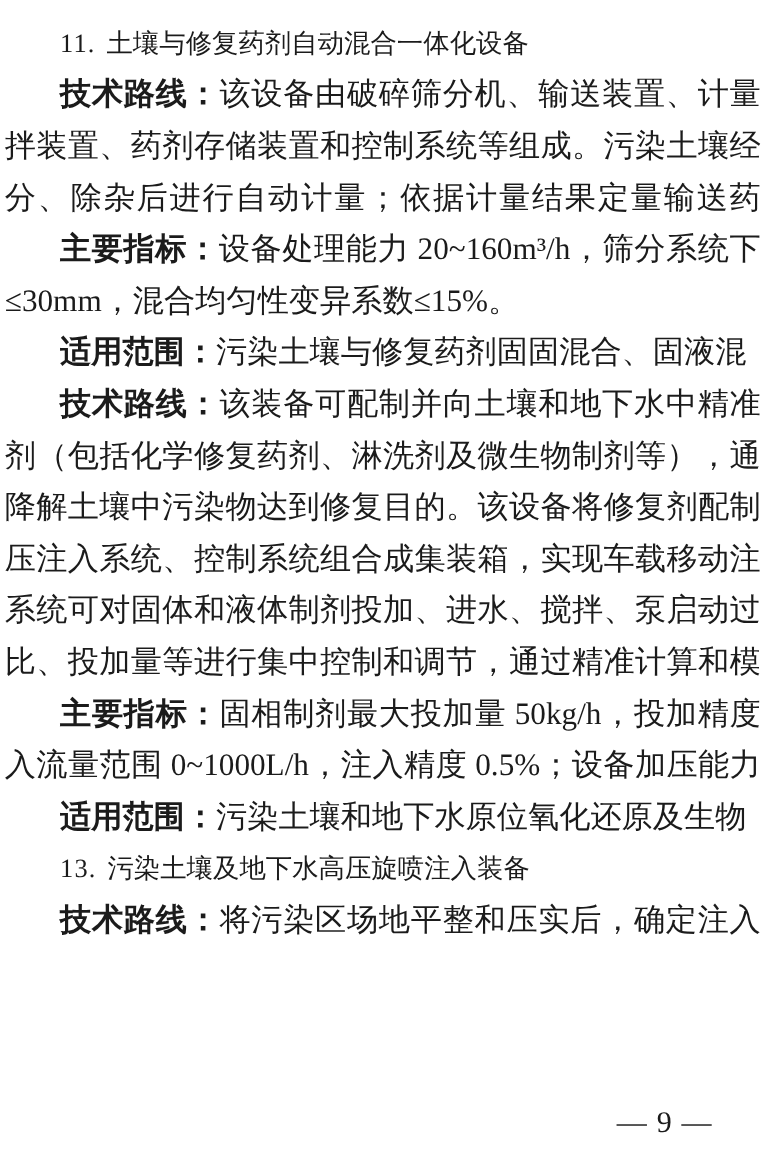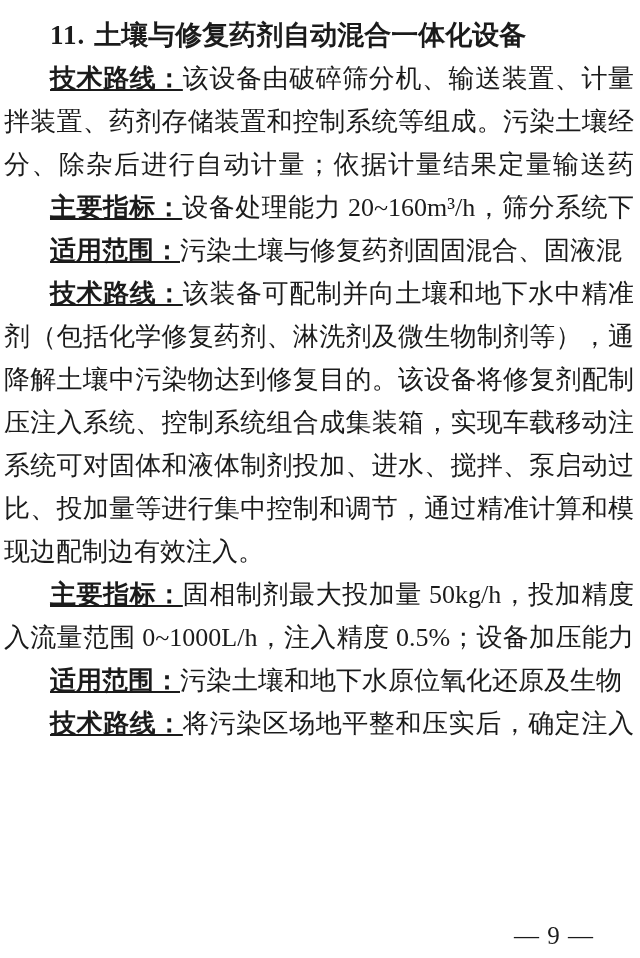--- a/index.html
+++ b/index.html
@@ -23,26 +23,26 @@
     overflow: hidden;
   }
   
   .j {
     text-align: justify;
     text-align-last: justify;
   }
   
   .indent { text-indent: 46px; }
   .heading {
-    font-weight: 700;
+    font-weight: 400;
     padding-left: 46px;
-    font-size: 27px;
+    font-size: 22px;
   }
   .heading .num { margin-right: 9px; letter-spacing: 1px; }
-  .label { font-weight: 700; text-decoration: underline; }
+  .label { font-weight: 700; }
   .page-number {
     position: absolute;
     right: 46px;
     bottom: 8px;
     font-size: 25px;
     letter-spacing: 1px;
     color: #1b1b1b;
   }
 </style>
 </head>
@@ -50,35 +50,36 @@
 
 <div class="page">
 
   <div class="line heading"><span class="num">11.</span><span>土壤与修复药剂自动混合一体化设备</span></div>
 
   <div class="line j indent"><span class="label">技术路线：</span><span>该设备由破碎筛分机、输送装置、计量装置、搅</span></div>
   <div class="line j"><span>拌装置、药剂存储装置和控制系统等组成。污染土壤经破碎、筛</span></div>
   <div class="line j"><span>分、除杂后进行自动计量；依据计量结果定量输送药剂，与土壤</span></div>
 
   <div class="line j indent"><span class="label">主要指标：</span><span>设备处理能力 20~160m³/h，筛分系统下料粒径</span></div>
+  <div class="line"><span>≤30mm，混合均匀性变异系数≤15%。</span></div>
 
   <div class="line indent"><span class="label">适用范围：</span><span>污染土壤与修复药剂固固混合、固液混合。</span></div>
 
 
   <div class="line j indent"><span class="label">技术路线：</span><span>该装备可配制并向土壤和地下水中精准注入修复</span></div>
   <div class="line j"><span>剂（包括化学修复药剂、淋洗剂及微生物制剂等），通过反应破坏、</span></div>
   <div class="line j"><span>降解土壤中污染物达到修复目的。该设备将修复剂配制系统、加</span></div>
   <div class="line j"><span>压注入系统、控制系统组合成集装箱，实现车载移动注入。控制</span></div>
   <div class="line j"><span>系统可对固体和液体制剂投加、进水、搅拌、泵启动过程及投加</span></div>
   <div class="line j"><span>比、投加量等进行集中控制和调节，通过精准计算和模型构建实</span></div>
-  <div class="line"><span>现边配制边有效注入。</span></div>
 
   <div class="line j indent"><span class="label">主要指标：</span><span>固相制剂最大投加量 50kg/h，投加精度 0.5%；注</span></div>
   <div class="line j"><span>入流量范围 0~1000L/h，注入精度 0.5%；设备加压能力 0~12MPa。</span></div>
 
   <div class="line indent"><span class="label">适用范围：</span><span>污染土壤和地下水原位氧化还原及生物修复。</span></div>
 
+  <div class="line heading"><span class="num">13.</span><span>污染土壤及地下水高压旋喷注入装备</span></div>
 
   <div class="line j indent"><span class="label">技术路线：</span><span>将污染区场地平整和压实后，确定注入点钻孔位</span></div>
 
 </div>
 
 <div class="page-number">— 9 —</div>
 
 </body></html>

